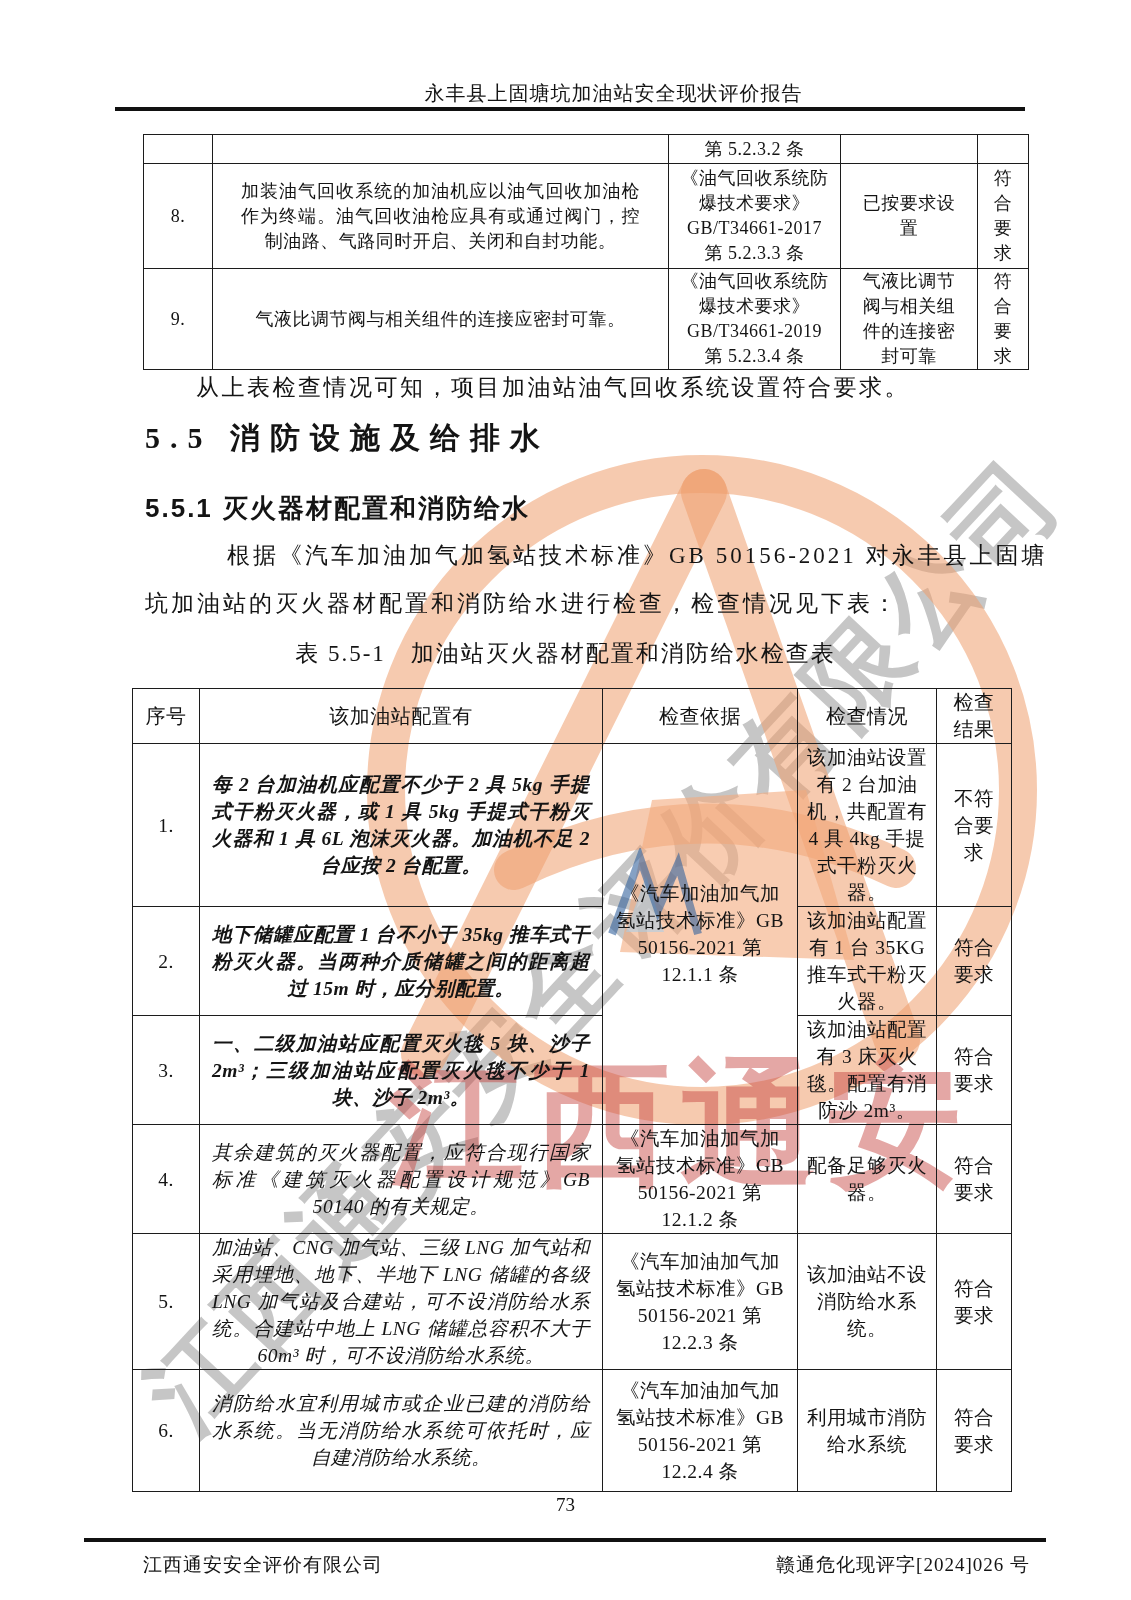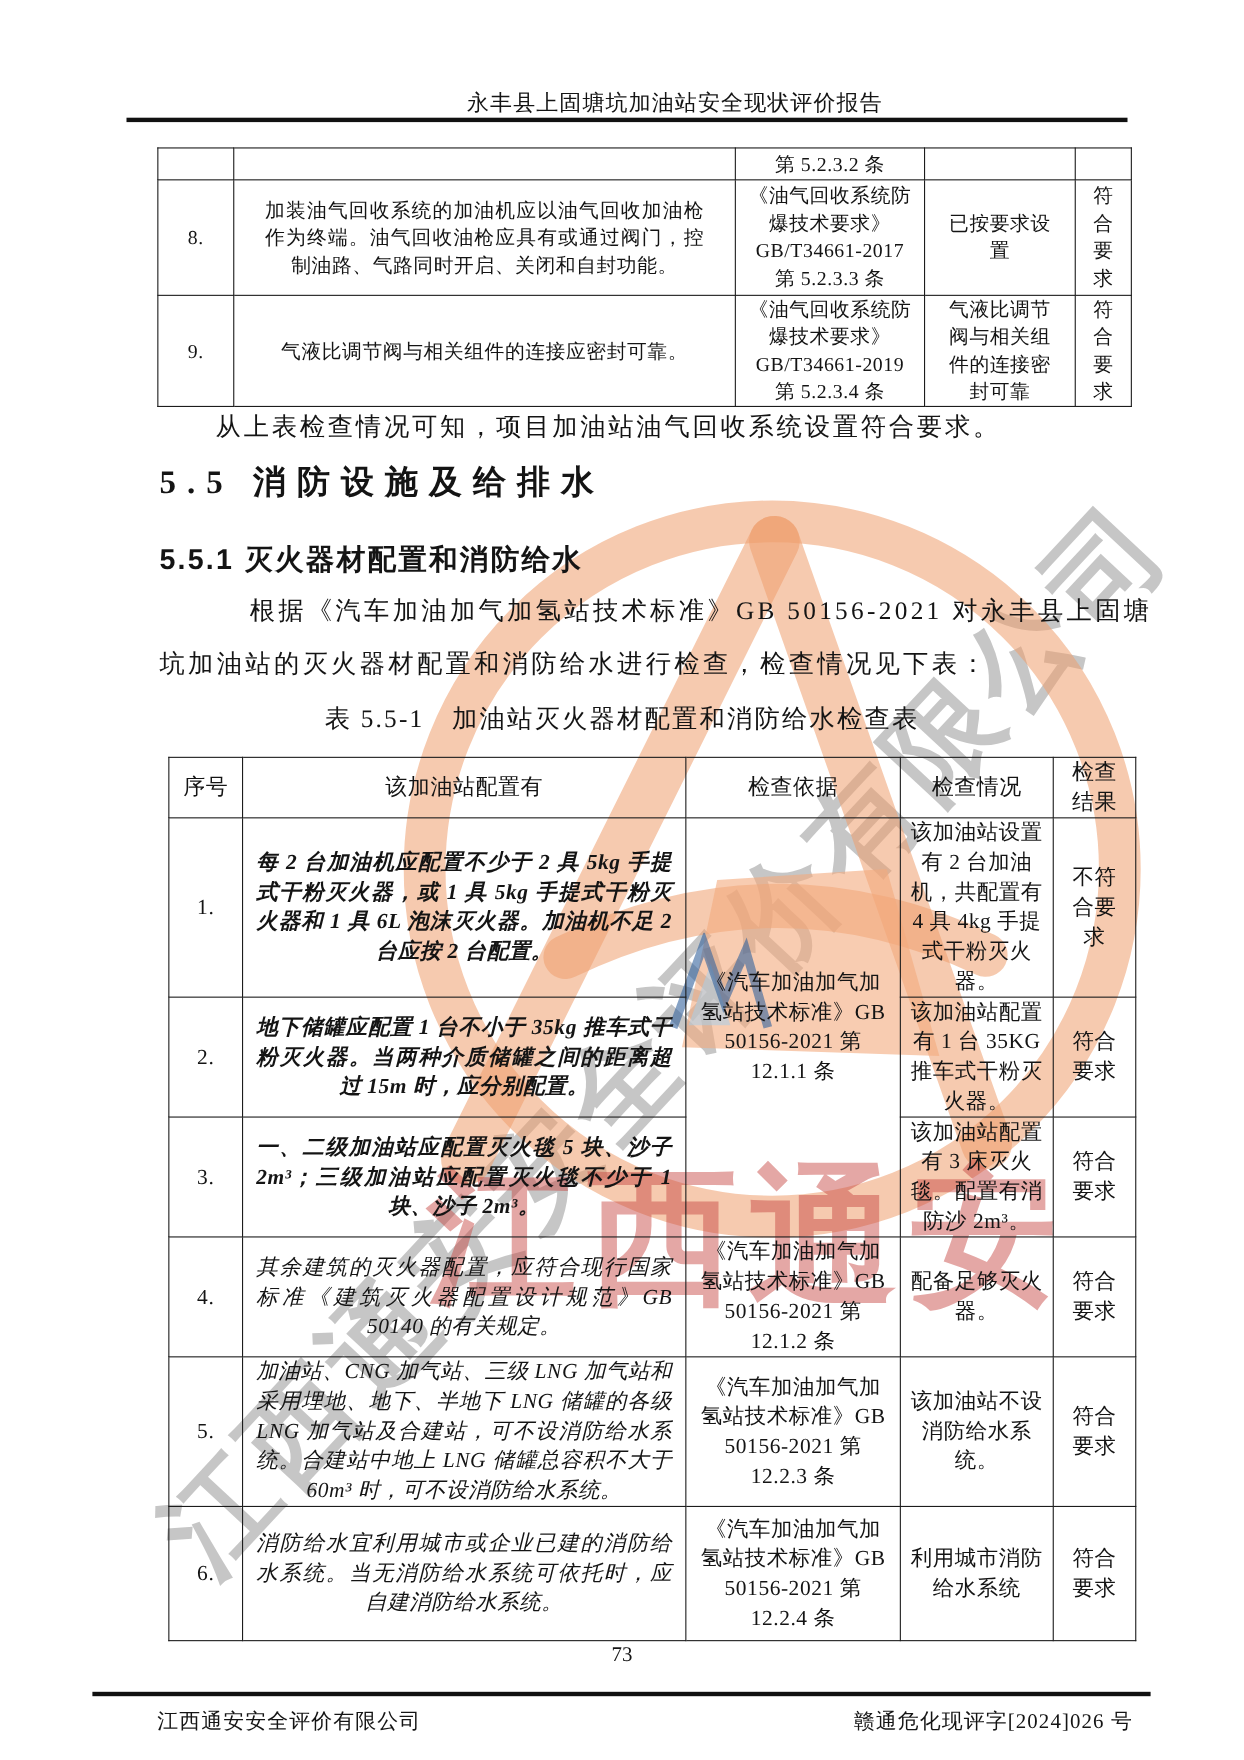--- a/index.html
+++ b/index.html
@@ -41,21 +41,21 @@
   
   #top-table{left:143px;top:134px;width:885px;font-size:18px;line-height:25px;letter-spacing:0.5px;}
   #top-table .r-part{height:29px;}
   #top-table .r-8{height:105px;}
   #top-table .r-9{height:100px;}
   #top-table td.c-item{padding:0 28px;text-align:justify;text-align-last:center;}
   #top-table td.c-basis{padding:0 10px;}
   #top-table td.c-sit{padding:0 15px;}
   #top-table td.c-res{padding:0 7px;}
   
-  #main-table{left:153px;top:688px;width:879px;font-size:19.5px;line-height:27px;letter-spacing:0.5px;}
+  #main-table{left:132px;top:688px;width:879px;font-size:19.5px;line-height:27px;letter-spacing:0.5px;}
   #main-table .r-h{height:54px;font-size:20px;}
   #main-table .r-1{height:157px;}
   #main-table .r-2{height:97px;}
   #main-table .r-3{height:96px;}
   #main-table .r-4{height:107px;}
   #main-table .r-5{height:131px;}
   #main-table .r-6{height:122px;}
   #main-table td.c-item{padding:0 12px;text-align:justify;text-align-last:center;font-style:italic;}
   #main-table td.c-basis{padding:0 8px;}
   #main-table td.c-sit{padding:0 7px;}

